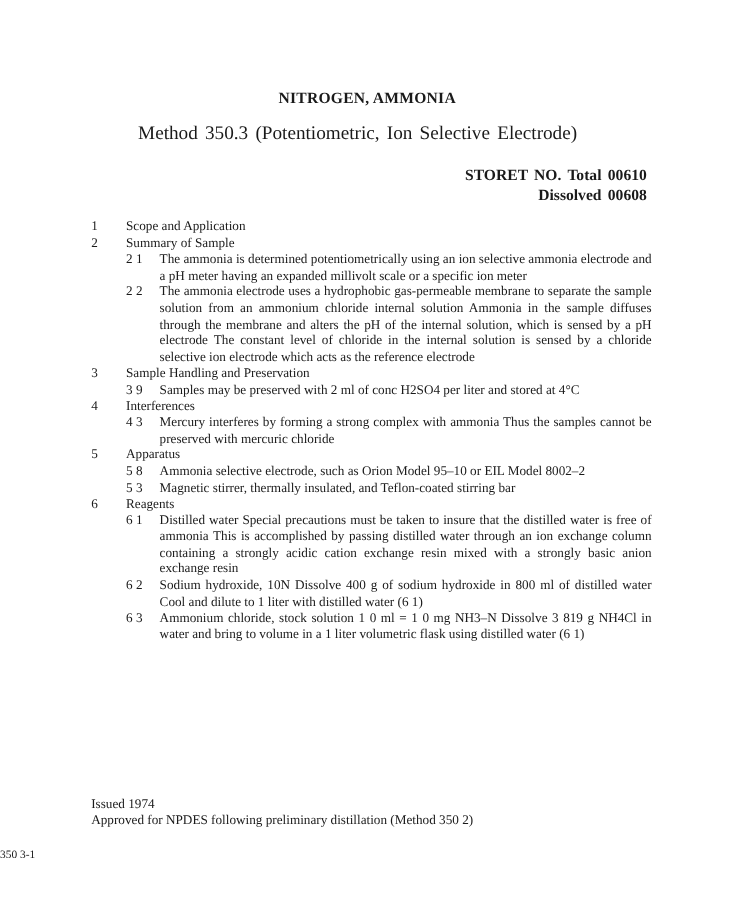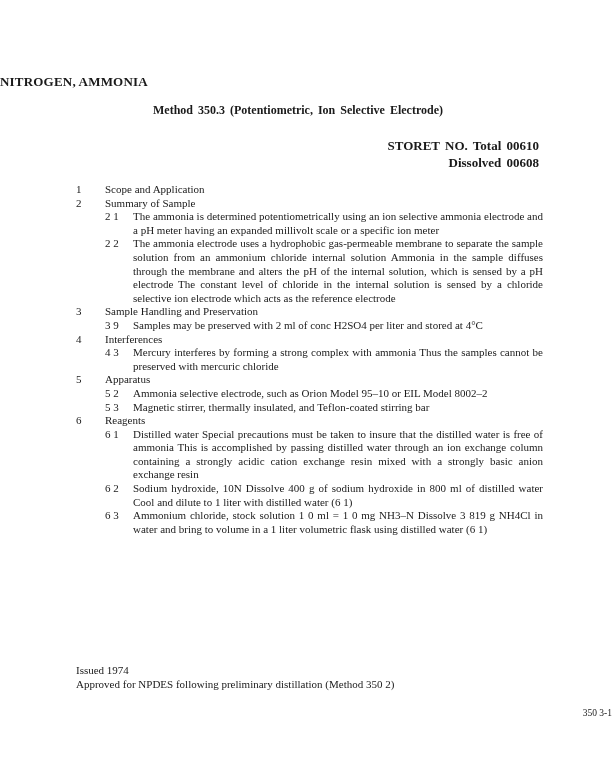--- a/index.html
+++ b/index.html
@@ -3,43 +3,43 @@
 <meta charset="utf-8">
 <style>
   html, body { margin: 0; padding: 0; background: #ffffff; }
   body {
     width: 612px; height: 770px; position: relative; overflow: hidden;
     font-family: "Liberation Serif", "DejaVu Serif", serif;
     color: #1a1a1a;
   }
   .title {
     position: absolute; left: 0; width: 612px; top: 74px;
-    font-weight: bold; font-size: 13px; letter-spacing: 0.2px;
+    text-align: center; font-weight: bold; font-size: 13px; letter-spacing: 0.2px;
   }
   .subtitle {
     position: absolute; left: 0; width: 596px; top: 103px;
-    text-align: center; font-weight: bold; font-size: 12px; word-spacing: 2px;
+    text-align: center; font-weight: normal; font-size: 16px; word-spacing: 2px;
   }
   .storet {
     position: absolute; right: 73px; top: 137px;
     text-align: right; font-weight: bold; font-size: 13px; line-height: 17px; word-spacing: 2px;
   }
   .body {
     position: absolute; left: 73px; top: 183px; width: 470px;
     font-size: 11px; line-height: 13.6px;
   }
   .sec-head { position: relative; padding-left: 32px; }
   .sec-num { position: absolute; left: 3px; top: 0; }
   .sub { position: relative; padding-left: 60px; text-align: justify; }
   .sub-num { position: absolute; left: 32px; top: 0; }
   .footer {
     position: absolute; left: 76px; top: 663px; font-size: 11px; line-height: 14px;
   }
   .pageno {
-    position: absolute; left: 0; width: 612px; top: 708px; text-align: right;
+    position: absolute; left: 0; width: 612px; top: 708px; text-align: left;
     font-size: 9.5px;
   }
 </style>
 </head>
 <body>
 
 <div class="title">NITROGEN, AMMONIA</div>
 <div class="subtitle">Method 350.3 (Potentiometric, Ion Selective Electrode)</div>
 <div class="storet">
   <div>STORET NO. Total 00610</div>
@@ -49,21 +49,21 @@
 <div class="body" id="doc-body">
     <div class="sec-head"><span class="sec-num">1</span><span>Scope and Application</span></div>
     <div class="sec-head"><span class="sec-num">2</span><span>Summary of Sample</span></div>
     <div class="sub"><span class="sub-num">2 1</span><span>The ammonia is determined potentiometrically using an ion selective ammonia electrode and a pH meter having an expanded millivolt scale or a specific ion meter</span></div>
     <div class="sub"><span class="sub-num">2 2</span><span>The ammonia electrode uses a hydrophobic gas-permeable membrane to separate the sample solution from an ammonium chloride internal solution  Ammonia in the sample diffuses through the membrane and alters the pH of the internal solution, which is sensed by a pH electrode  The constant level of chloride in the internal solution is sensed by a chloride selective ion electrode which acts as the reference electrode</span></div>
     <div class="sec-head"><span class="sec-num">3</span><span>Sample Handling and Preservation</span></div>
     <div class="sub"><span class="sub-num">3 9</span><span>Samples may be preserved with 2 ml of conc  H2SO4 per liter and stored at 4°C</span></div>
     <div class="sec-head"><span class="sec-num">4</span><span>Interferences</span></div>
     <div class="sub"><span class="sub-num">4 3</span><span>Mercury interferes by forming a strong complex with ammonia  Thus the samples cannot be preserved with mercuric chloride</span></div>
     <div class="sec-head"><span class="sec-num">5</span><span>Apparatus</span></div>
-    <div class="sub"><span class="sub-num">5 2</span><span>Ammonia selective electrode, such as Orion Model 95–10 or EIL Model 8002–2</span></div>
+    <div class="sub"><span class="sub-num">5 8</span><span>Ammonia selective electrode, such as Orion Model 95–10 or EIL Model 8002–2</span></div>
     <div class="sub"><span class="sub-num">5 3</span><span>Magnetic stirrer, thermally insulated, and Teflon-coated stirring bar</span></div>
     <div class="sec-head"><span class="sec-num">6</span><span>Reagents</span></div>
     <div class="sub"><span class="sub-num">6 1</span><span>Distilled water  Special precautions must be taken to insure that the distilled water is free of ammonia  This is accomplished by passing distilled water through an ion exchange column containing a strongly acidic cation exchange resin mixed with a strongly basic anion exchange resin</span></div>
     <div class="sub"><span class="sub-num">6 2</span><span>Sodium hydroxide, 10N  Dissolve 400 g of sodium hydroxide in 800 ml of distilled water Cool and dilute to 1 liter with distilled water (6 1)</span></div>
     <div class="sub"><span class="sub-num">6 3</span><span>Ammonium chloride, stock solution  1 0 ml = 1 0 mg NH3–N  Dissolve 3 819 g NH4Cl in water and bring to volume in a 1 liter volumetric flask using distilled water (6 1)</span></div>
   </div>
 
 <div class="footer">
   <div>Issued  1974</div>
   <div>Approved for NPDES following preliminary distillation (Method 350 2)</div>

